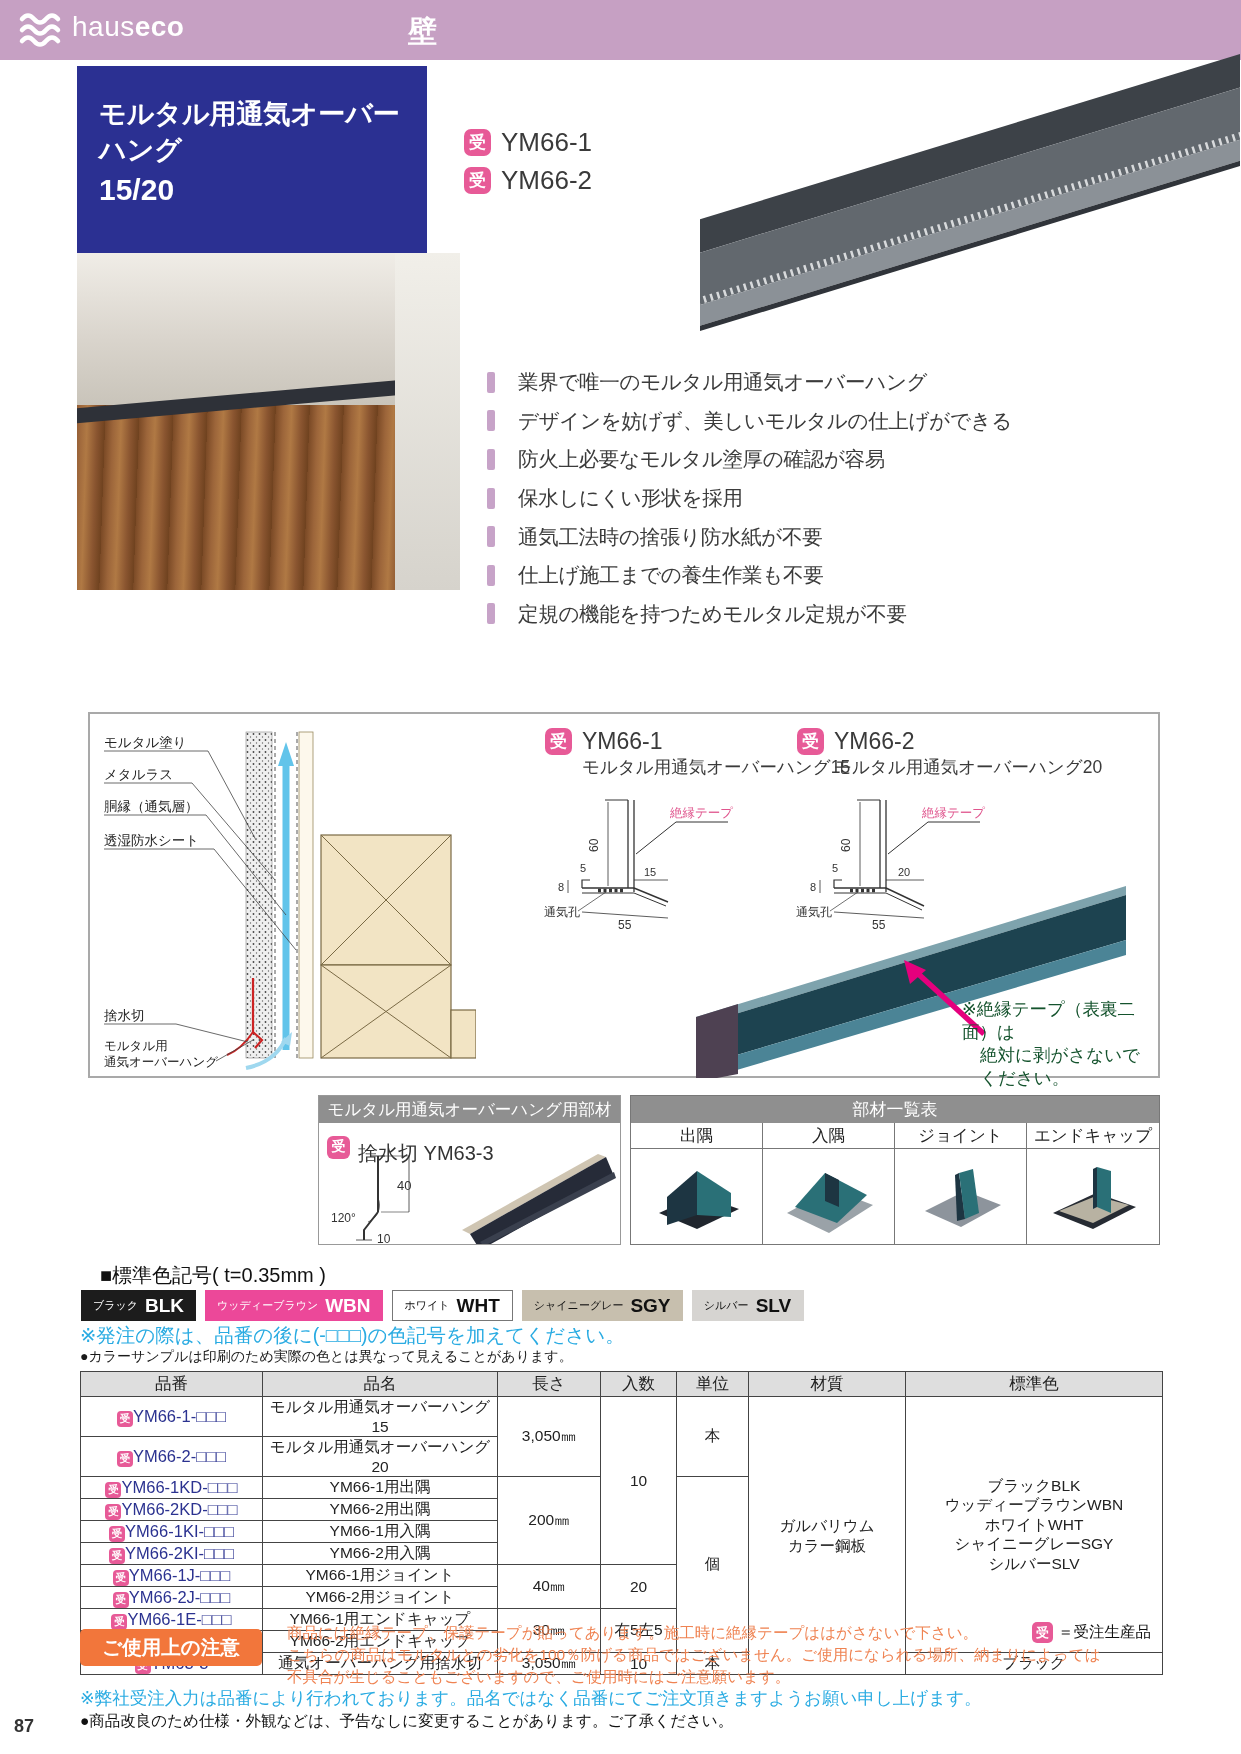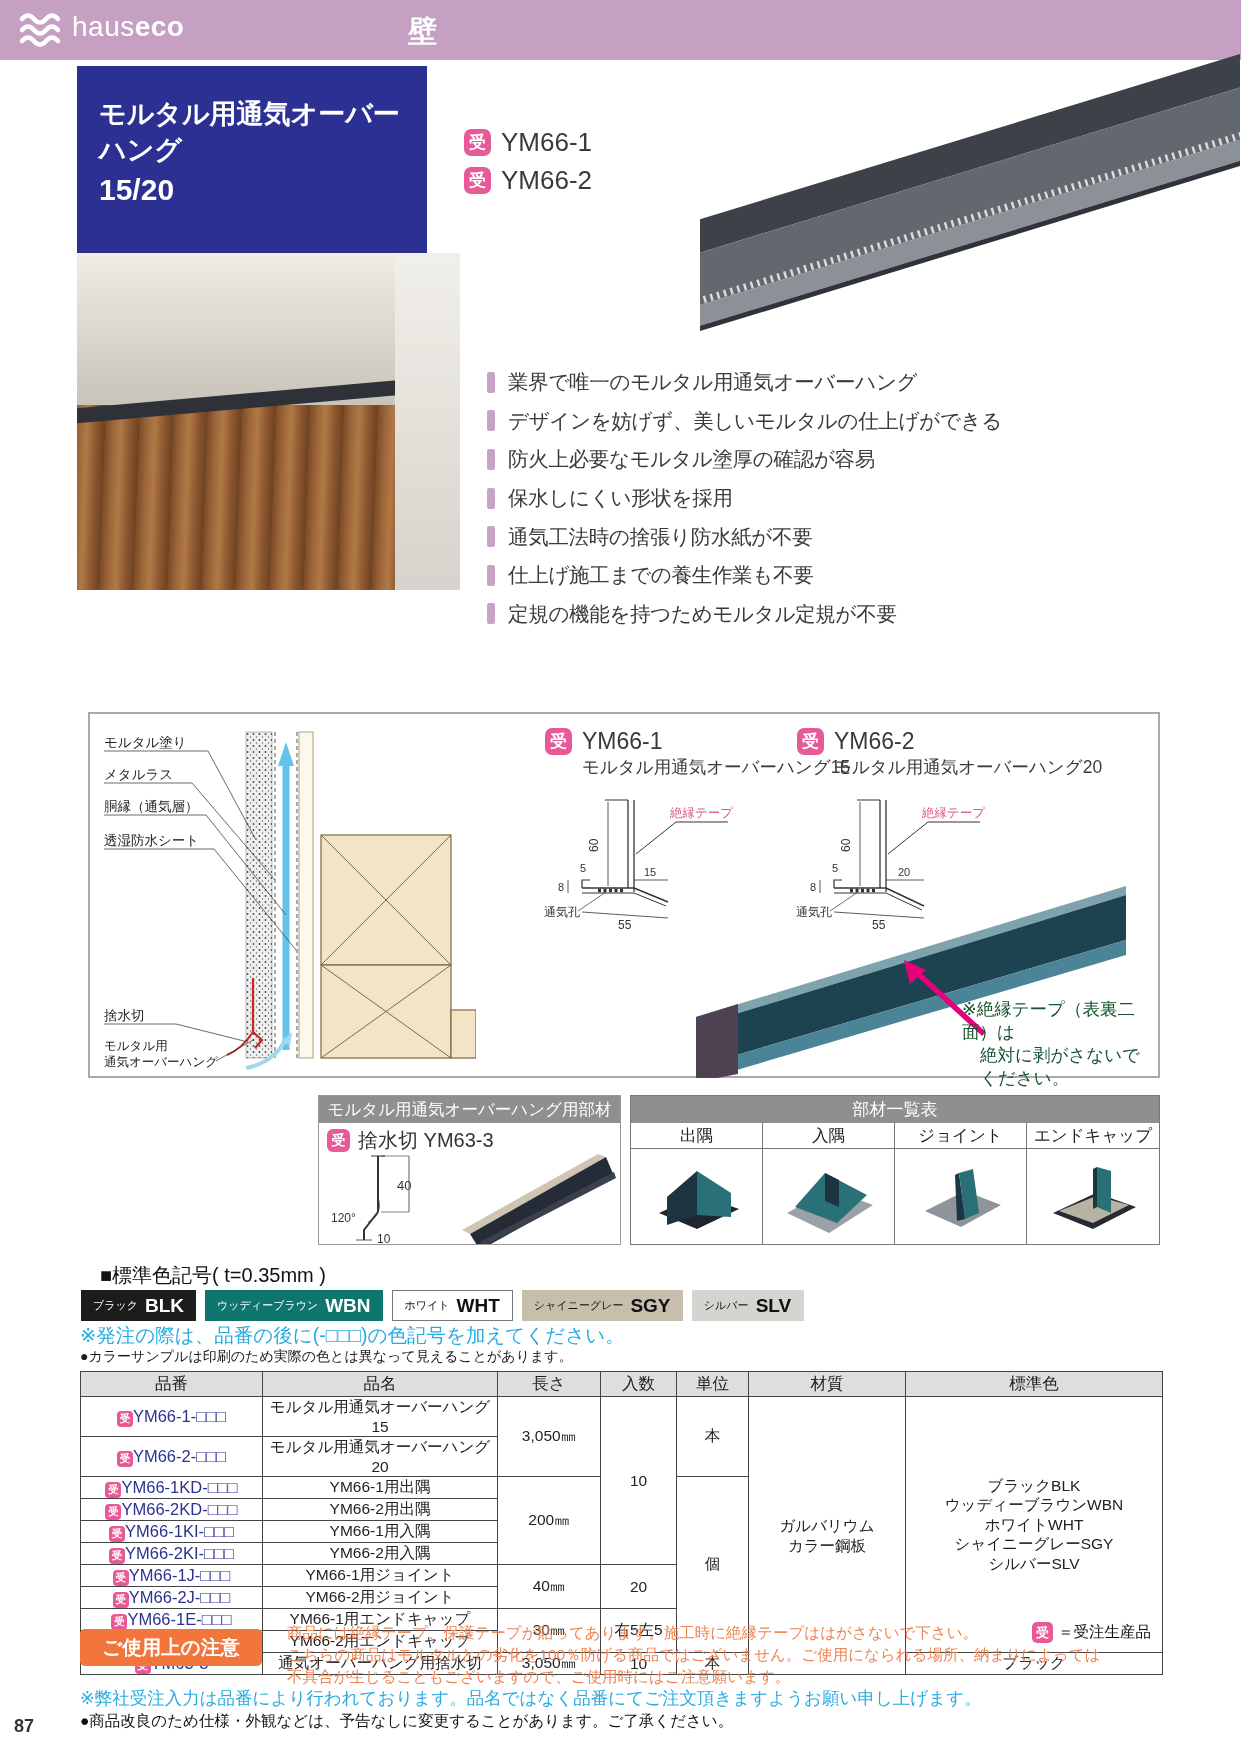--- a/index.html
+++ b/index.html
@@ -20,53 +20,53 @@
   .code-row{display:flex;align-items:center;gap:10px;}
   .badge{display:inline-flex;align-items:center;justify-content:center;background:#e75a97;color:#fff;border-radius:7px;width:27px;height:27px;font-size:17px;font-weight:bold;flex:0 0 auto;}
   .code-txt{font-size:26px;color:#3a3a3a;}
   
   .photo{left:77px;top:253px;width:383px;height:337px;background:repeating-linear-gradient(92deg,#7b4a26 0px,#9c653a 8px,#b07944 16px,#8a5530 26px,#6f421f 34px);overflow:hidden;}
   .photo .mortar{position:absolute;left:0;top:0;width:100%;height:45%;background:linear-gradient(180deg,#f0ede7,#dad5cd 55%,#c9c4ba);}
   .photo .overhang{position:absolute;left:-6%;top:41%;width:115%;height:15px;background:#2e3138;transform:rotate(-5deg);}
   .photo .side{position:absolute;right:0;top:0;width:17%;height:100%;background:linear-gradient(180deg,#f1efe9,#d6d3cc);}
   
   .features{left:487px;top:363px;width:640px;list-style:none;margin:0;padding:0;}
-  .features li{display:flex;align-items:center;height:38.6px;}
+  .features li{display:flex;align-items:center;height:38.6px;gap:10px;}
   .features .tick{width:8px;height:21px;background:#c7a3c8;border-radius:2px;margin-right:13px;flex:0 0 auto;}
   .features .ftxt{font-size:20.5px;color:#3b3b3b;letter-spacing:-.3px;}
   
   .diagram-box{left:88px;top:712px;width:1072px;height:366px;border:2px solid #a9a9a9;box-sizing:border-box;background:#fff;}
   .var-head{position:absolute;display:flex;gap:10px;align-items:flex-start;}
   .var-head .vh-code{font-size:23px;color:#3a3a3a;line-height:1.2;}
   .var-head .vh-name{font-size:17.5px;color:#3a3a3a;line-height:1.3;}
   .pink-note{position:absolute;left:872px;top:284px;color:#14532d;font-size:17.5px;line-height:1.32;}
   .pink-note .c2{margin-left:18px;}
   svg text{font-family:"Liberation Sans","DejaVu Sans",sans-serif;}
   
   .parts-box{left:318px;top:1095px;width:303px;height:150px;border:1px solid #999;box-sizing:border-box;background:#fff;}
   .pb-head{height:27px;background:#8f8f8f;color:#fff;font-size:16.5px;display:flex;align-items:center;justify-content:center;}
   .pb-item{display:flex;align-items:center;gap:8px;padding:4px 8px;}
   .pb-item .badge{width:23px;height:23px;font-size:14px;border-radius:6px;}
-  .pb-item-txt{font-size:20px;color:#333;}
+  .pb-item-txt{font-size:20px;color:#333;margin-top:13px;}
   
   .parts-table{left:630px;top:1095px;width:530px;height:150px;border:1px solid #777;box-sizing:border-box;background:#fff;}
   .pt-head{height:27px;background:#8f8f8f;color:#fff;font-size:17px;display:flex;align-items:center;justify-content:center;}
   .pt-cols{display:grid;grid-template-columns:1fr 1fr 1fr 1fr;}
   .pt-col-name{border-right:1px solid #777;border-bottom:1px solid #777;height:25px;display:flex;align-items:center;justify-content:center;font-size:16.5px;color:#222;}
   .pt-col-name:last-child{border-right:none;}
   .pt-cell{border-right:1px solid #777;height:95px;display:flex;align-items:center;justify-content:center;}
   .pt-cell:last-child{border-right:none;}
   
   .colors-h{left:80px;top:1262px;font-size:20px;color:#111;margin-left:20px;}
   .swatches{left:81px;top:1290px;display:flex;gap:9px;}
   .sw{height:31px;min-width:112px;padding:0 12px;display:flex;align-items:center;justify-content:center;gap:7px;box-sizing:border-box;}
   .sw .sw-label{font-size:11px;}
   .sw .sw-code{font-size:19px;font-weight:bold;}
   .sw-blk{background:#1c1c1c;color:#fff;}
-  .sw-wbn{background:#0f766e;color:#fff;}
+  .sw-wbn{background:#ec4899;color:#fff;}
   .sw-wht{background:#fff;color:#111;border:1.5px solid #777;}
   .sw-sgy{background:#c7bfae;color:#111;}
   .sw-slv{background:#d6d4d1;color:#111;}
   .order-note{left:80px;top:1322px;font-size:19.5px;color:#29abe2;}
   .sample-note{left:80px;top:1348px;font-size:14px;color:#1a1a1a;}
   
   table.main{left:80px;top:1371px;width:1082px;border-collapse:collapse;table-layout:fixed;position:absolute;border:1.5px solid #333;padding-left:28px;}
   table.main th,table.main td{border:1px solid #444;padding:0 6px;box-sizing:border-box;}
   table.main th{background:#dedede;height:25px;font-size:16.5px;font-weight:normal;color:#222;}
   table.main td{height:19.8px;font-size:15.5px;text-align:center;color:#222;}

